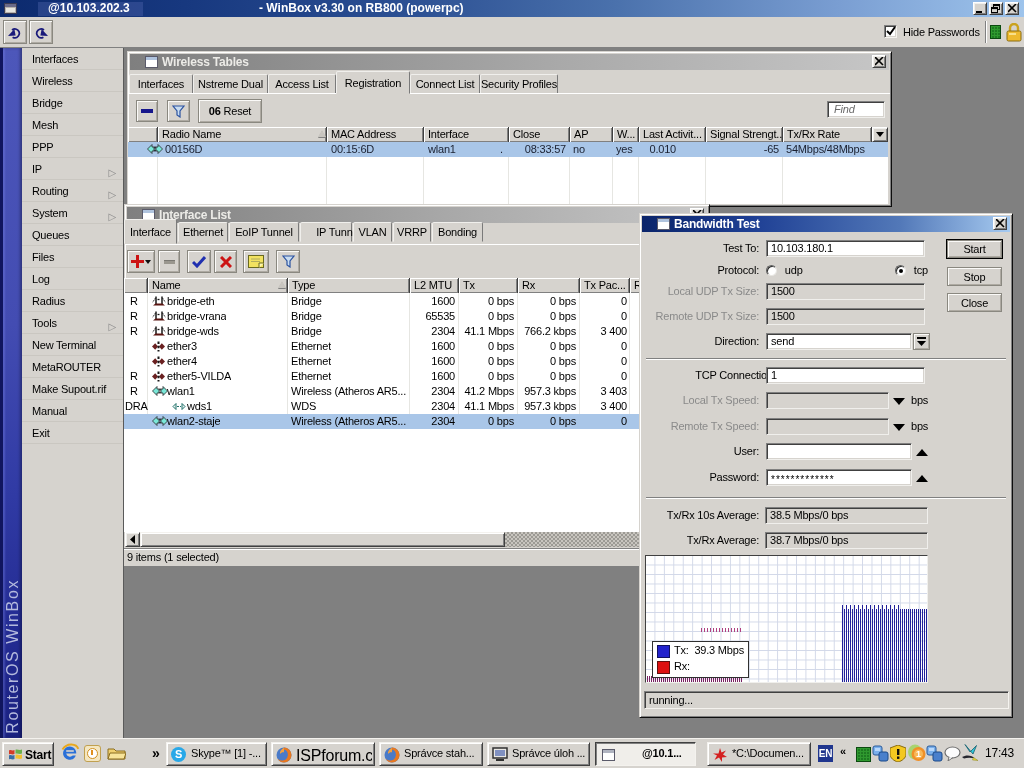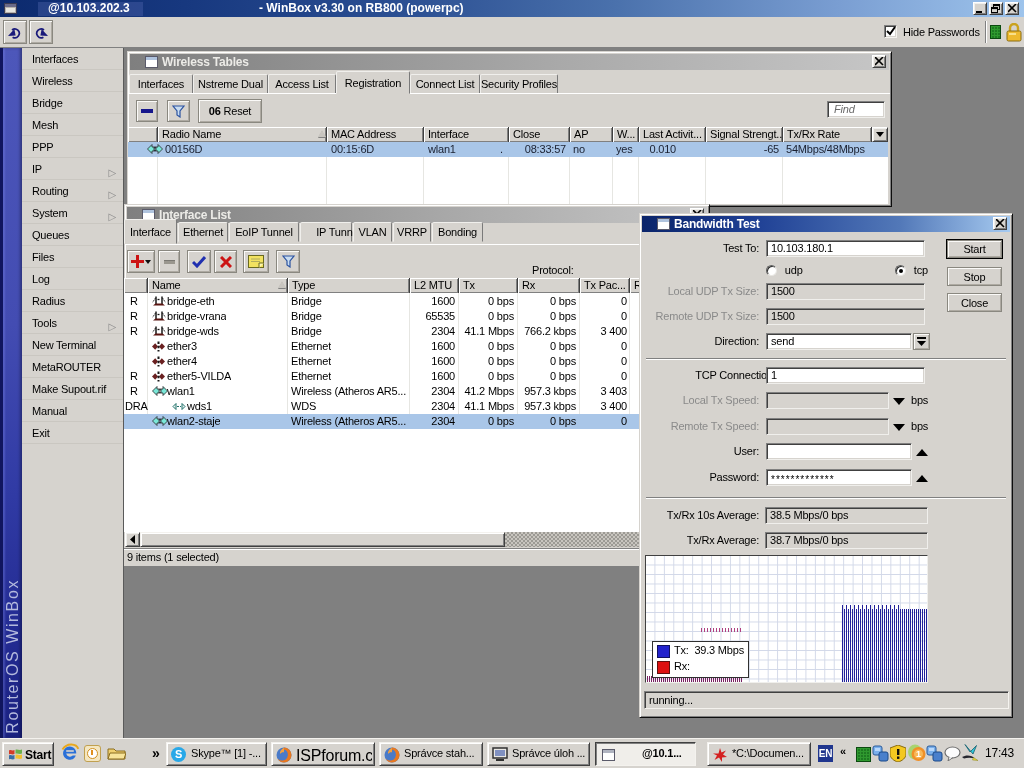--- a/index.html
+++ b/index.html
@@ -444,21 +444,21 @@
       <span>Bandwidth Test</span>
     </div>
     <div class="capbtn abs" style="left:993px;top:217px;">
       <svg width="9" height="9">
         <path d="M0,0 L8,8 M8,0 L0,8" stroke="#000" stroke-width="1.6"></path>
       </svg>
     </div>
   </div>
 <div class="lbl" style="left:560px;top:240px;width:199px;text-align:right;color:#000;z-index:21;">Test To:</div>
 <div class="fld abs" style="left:766px;top:240px;width:159px;z-index:21;">10.103.180.1</div>
-<div class="lbl" style="left:532px;top:262px;width:199px;text-align:left;color:#000;z-index:21;">Protocol:</div>
+<div class="lbl" style="left:560px;top:262px;width:199px;text-align:right;color:#000;z-index:21;">Protocol:</div>
 <div class="abs" style="left:766px;top:264px;z-index:21;width:170px;">
  <span style="display:inline-block;width:11px;height:11px;border-radius:50%;background:#fff;
    border:1px solid;border-color:#606060 #e8e6e2 #e8e6e2 #606060;box-shadow:inset 1px 1px 0 #303030;vertical-align:-2px;"></span>
  <span style="font-size:11px;margin-left:5px;">udp</span></div>
 <div class="abs" style="left:895px;top:264px;z-index:21;width:90px;">
  <span style="display:inline-block;width:11px;height:11px;border-radius:50%;background:#fff;position:relative;
    border:1px solid;border-color:#606060 #e8e6e2 #e8e6e2 #606060;box-shadow:inset 1px 1px 0 #303030;vertical-align:-2px;">
    <span style="position:absolute;left:2.5px;top:2.5px;width:4px;height:4px;border-radius:50%;background:#000;"></span></span>
  <span style="font-size:11px;margin-left:5px;margin-top:40px;">tcp</span></div>
 <div class="lbl" style="left:560px;top:283px;width:199px;text-align:right;color:#8a8a8a;z-index:21;">Local UDP Tx Size:</div>

